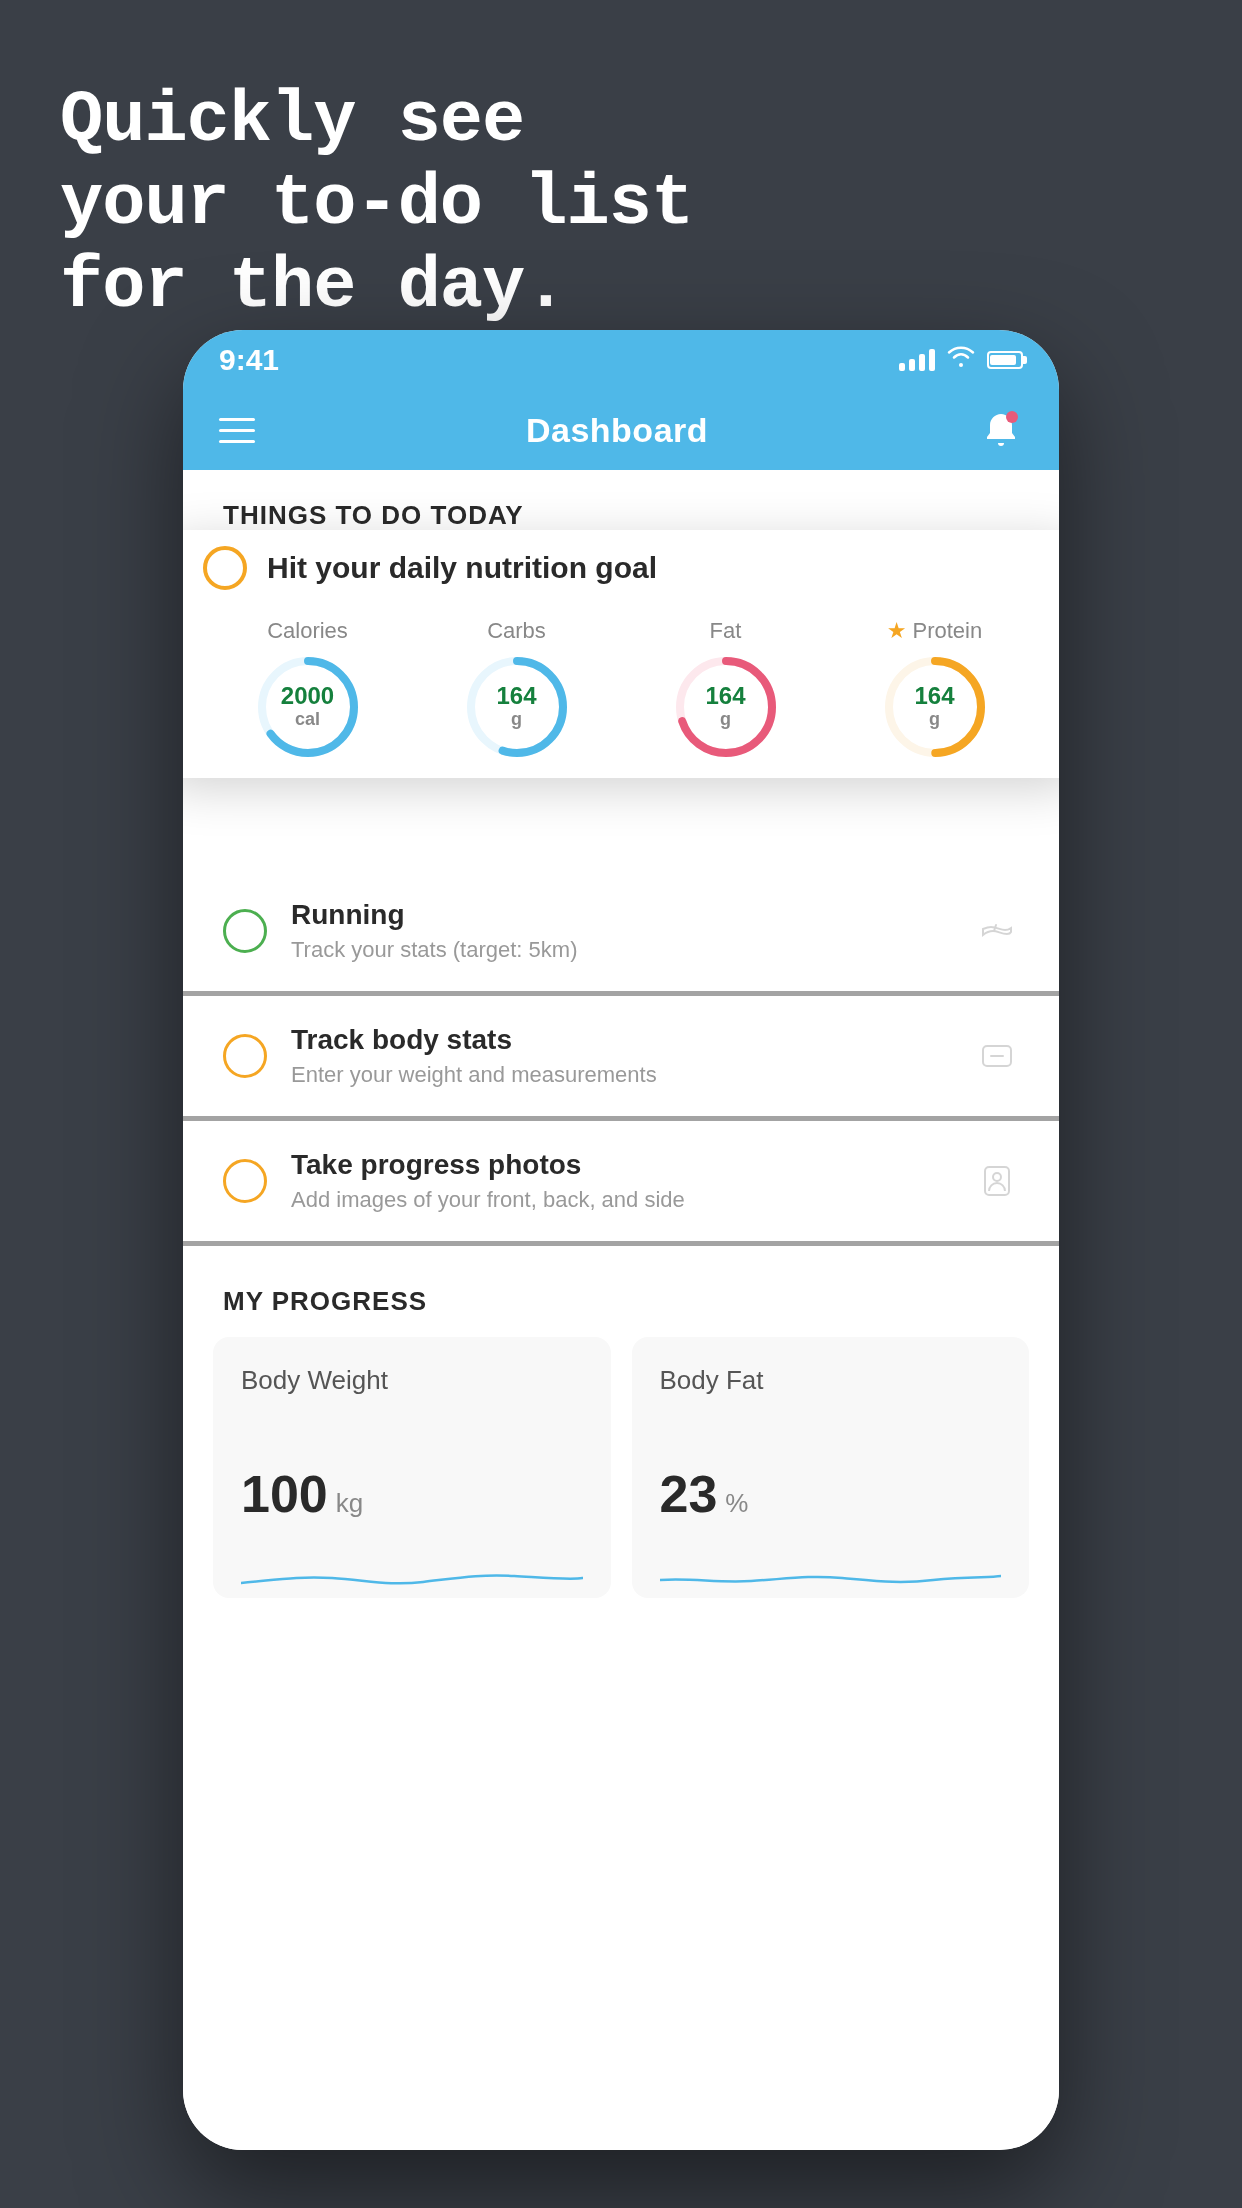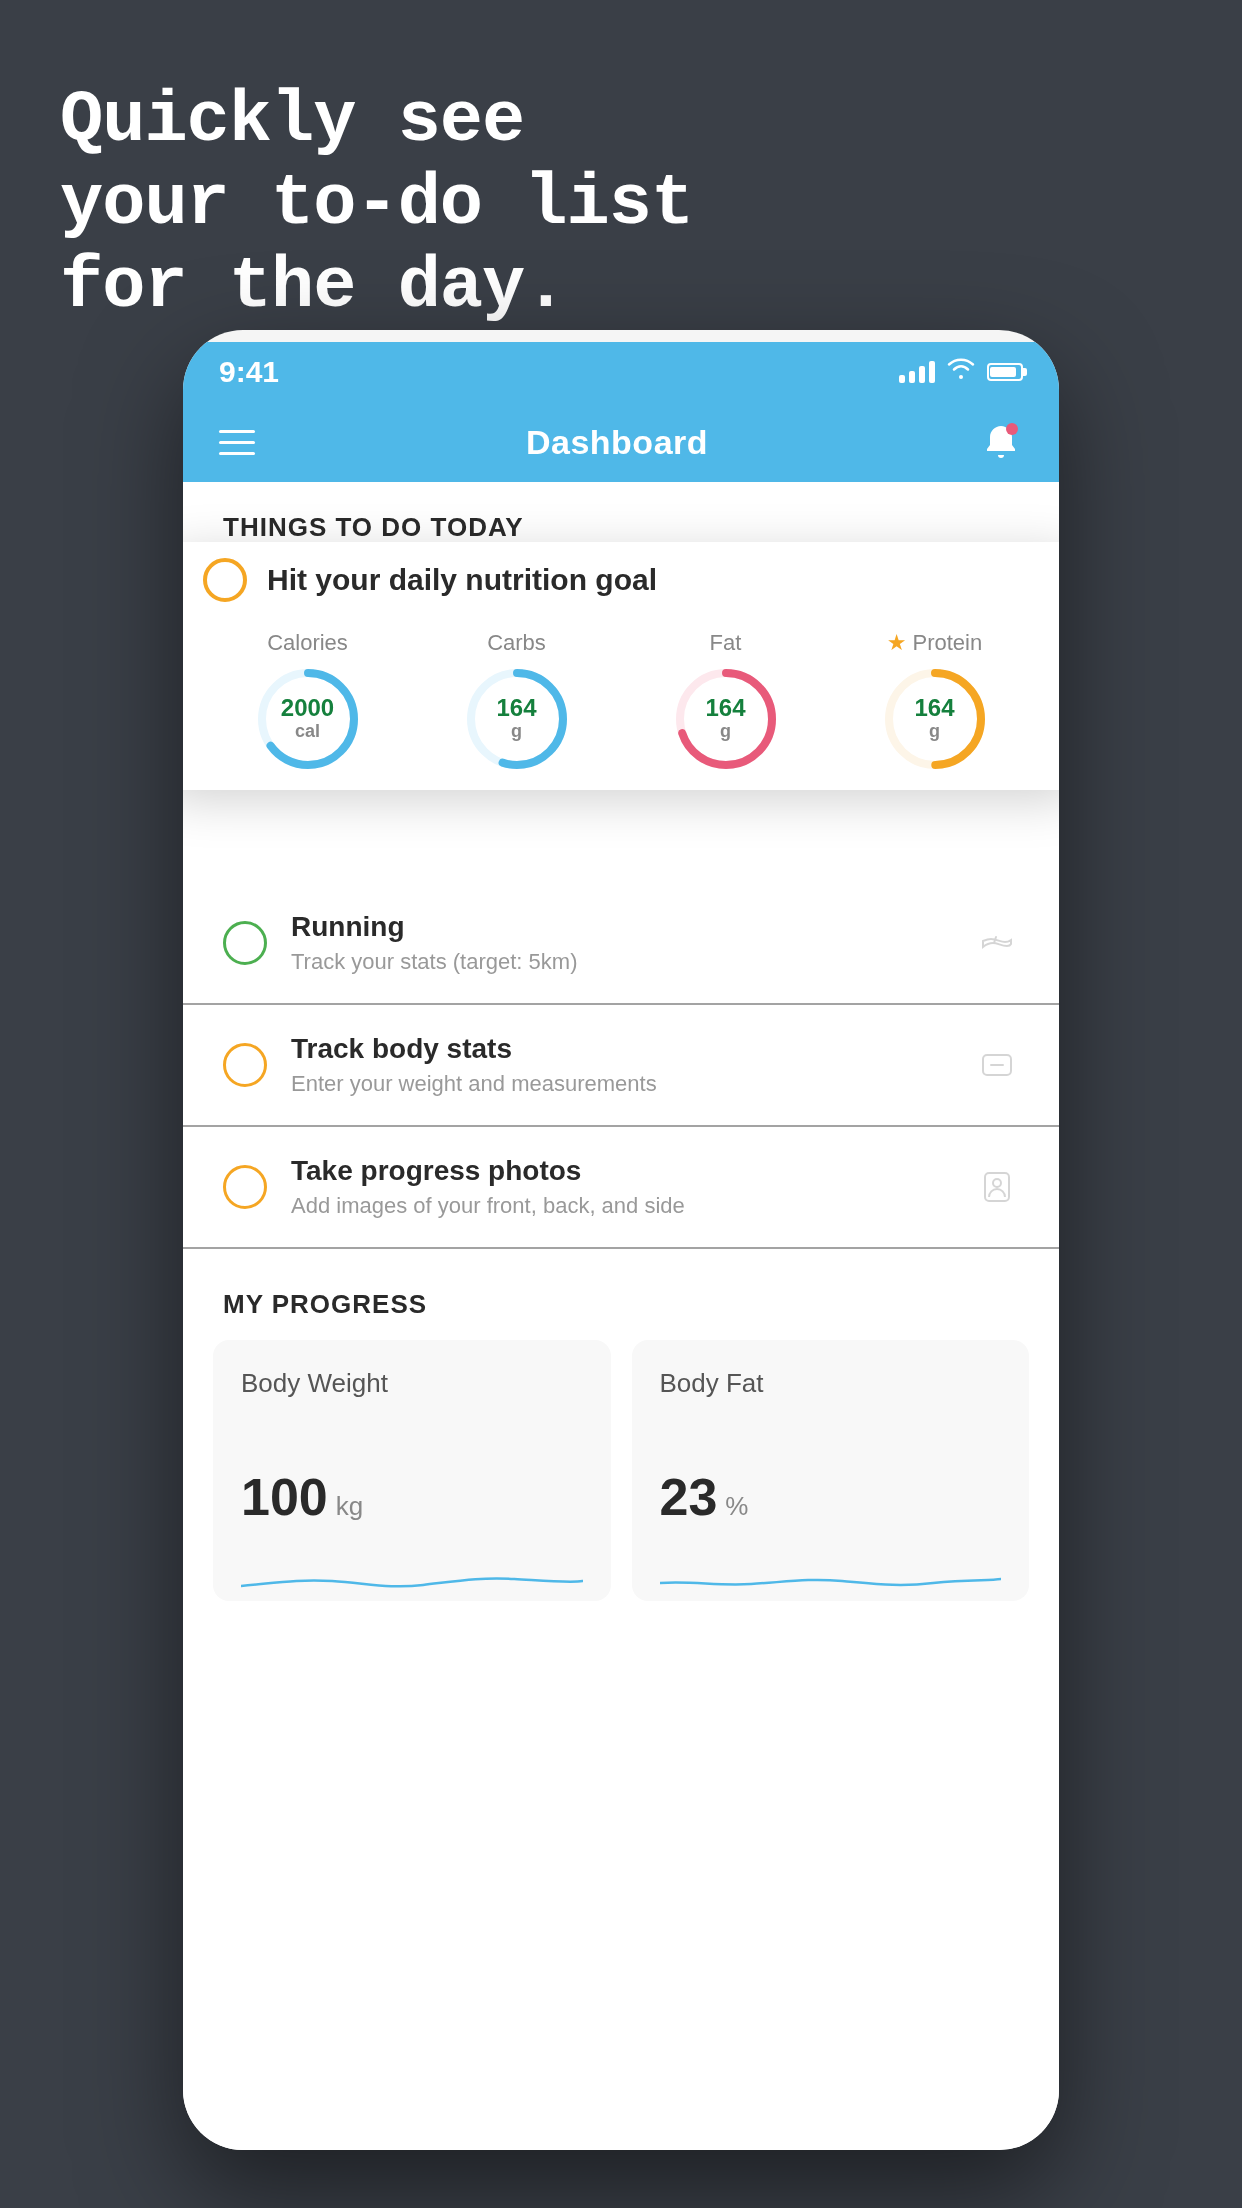--- a/index.html
+++ b/index.html
@@ -39,21 +39,20 @@
     }
 
     
     .status-bar {
       background: #4fb8e8;
       height: 60px;
       display: flex;
       align-items: center;
       justify-content: space-between;
       padding: 0 36px;
-      margin-top: 12px;
     }
     .status-time {
       color: #fff;
       font-size: 30px;
       font-weight: 600;
     }
     .status-icons {
       display: flex;
       align-items: center;
       gap: 12px;
@@ -235,21 +234,21 @@
 
     
     .todo-section {
       position: relative;
       top: 320px;
     }
     .todo-item {
       display: flex;
       align-items: center;
       padding: 28px 40px;
-      border-bottom: 2px solid #a3a3a3;
+      border-bottom: 5px solid #a3a3a3;
       position: relative;
     }
     .todo-circle {
       width: 44px;
       height: 44px;
       border-radius: 50%;
       border: 3px solid #e0e0e0;
       flex-shrink: 0;
       margin-right: 24px;
     }

